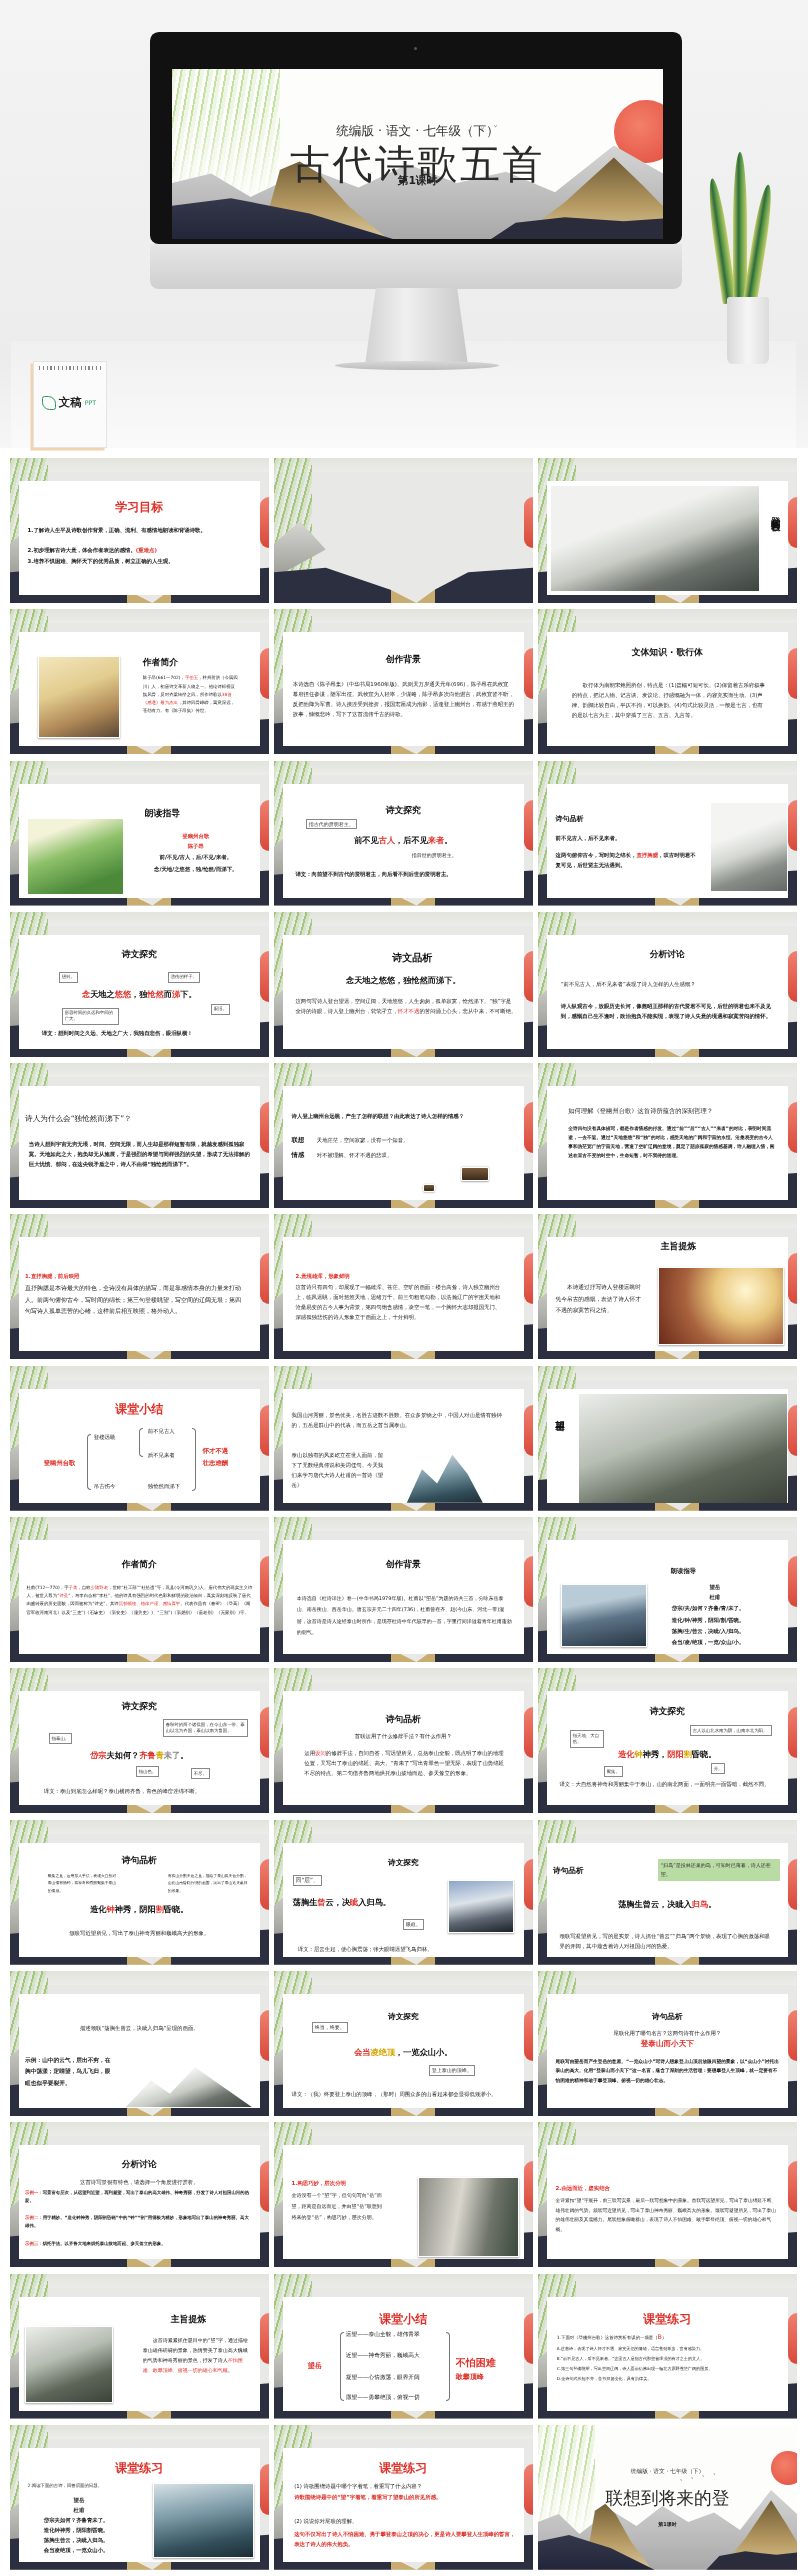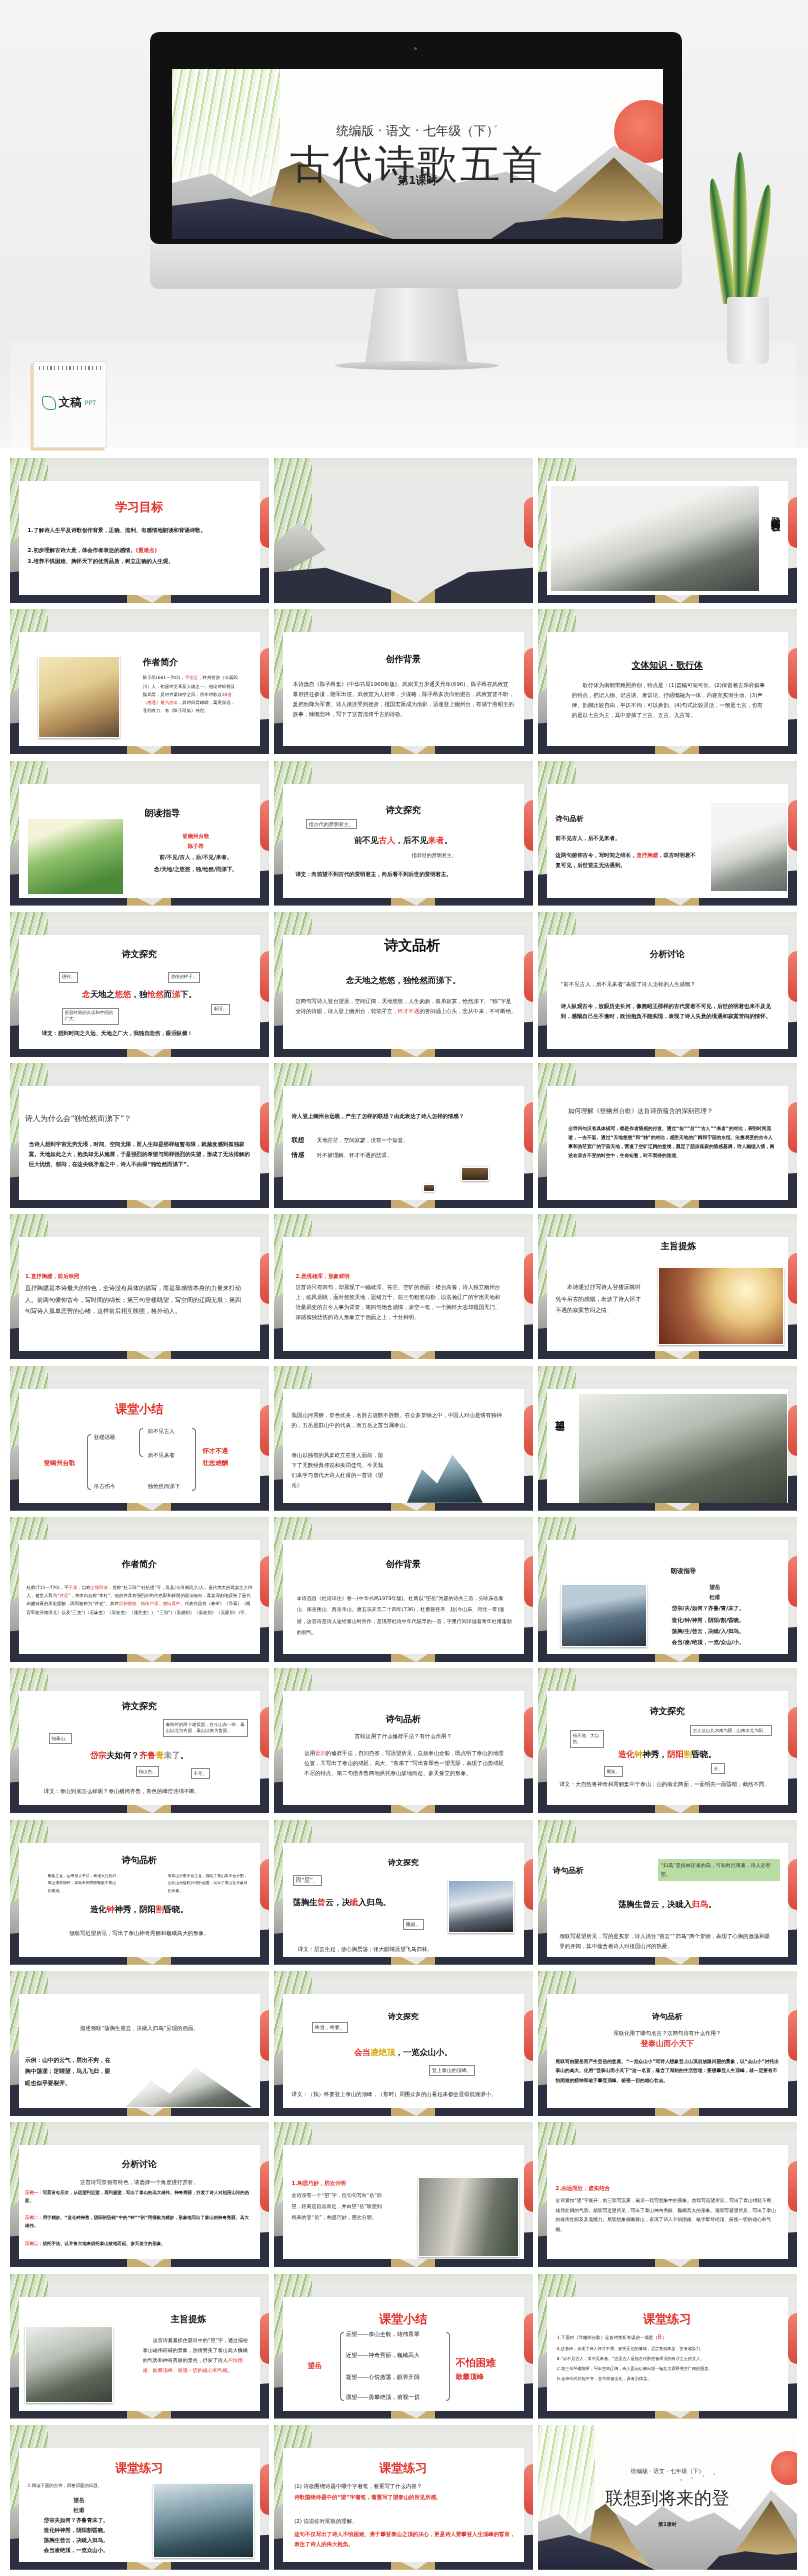--- a/index.html
+++ b/index.html
@@ -189,21 +189,21 @@
     </div>
   </div>
 
   <div class="slide">
     <div class="bg-top"></div>
       <div class="bg-willow"></div>
       <div class="bg-sun"></div>
       <div class="bg-mtn-grey"></div>
       <div class="bg-mtn"></div>
     <div class="paper">
-      <div class="s-title" style="top:28px;text-decoration:underline;">文体知识 · 歌行体</div>
+      <div class="s-title" style="top:15px;">文体知识 · 歌行体</div>
       <div class="s-body" style="left:25px;top:48px;width:196px;text-indent:2em;">歌行体为南朝宋鲍照所创，特点是：(1)篇幅可短可长。(2)保留着古乐府叙事的特点，把记人物、记言谈、发议论、抒感慨融为一体，内容充实而生动。(3)声律、韵脚比较自由，平仄不拘，可以换韵。(4)句式比较灵活，一般是七言，也有的是以七言为主，其中穿插了三言、五言、九言等。</div>
     </div>
   </div>
 
   <div class="slide">
     <div class="bg-top"></div>
       <div class="bg-willow"></div>
       <div class="bg-sun"></div>
       <div class="bg-mtn-grey"></div>
       <div class="bg-mtn"></div>
@@ -262,21 +262,21 @@
     </div>
   </div>
 
   <div class="slide">
     <div class="bg-top"></div>
       <div class="bg-willow"></div>
       <div class="bg-sun"></div>
       <div class="bg-mtn-grey"></div>
       <div class="bg-mtn"></div>
     <div class="paper">
-      <div class="s-title" style="top:2px;font-size:14px;margin-left:18px;">诗文品析</div>
+      <div class="s-title" style="top:16px;font-size:10px;margin-left:18px;">诗文品析</div>
       <div class="s-poem" style="top:40px;">念天地之悠悠，独怆然而涕下。</div>
       <div class="s-body" style="left:12.6px;top:61px;width:221px;"><span>这两句写诗人登台望远，空间辽阔，天地悠悠，人生匆匆，孤单寂寞，怆然涕下。“独”字是全诗的诗眼，诗人登上幽州台，茕茕孑立，</span><span class="red">怀才不遇</span><span>的苦闷涌上心头，悲从中来，不可断绝。</span></div>
     </div>
   </div>
 
   <div class="slide">
     <div class="bg-top"></div>
       <div class="bg-willow"></div>
       <div class="bg-sun"></div>
       <div class="bg-mtn-grey"></div>

